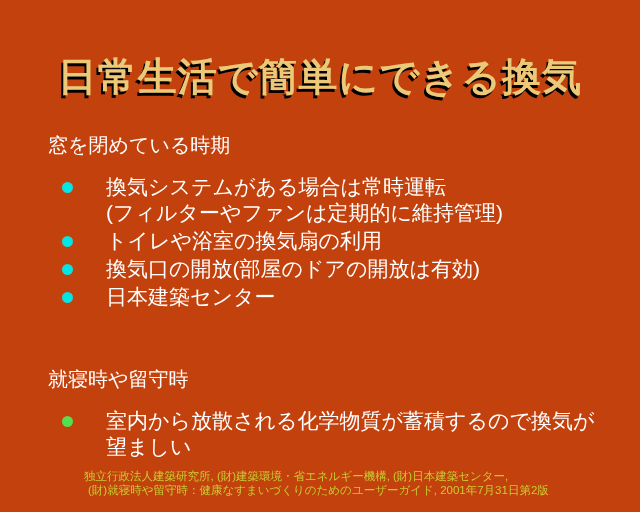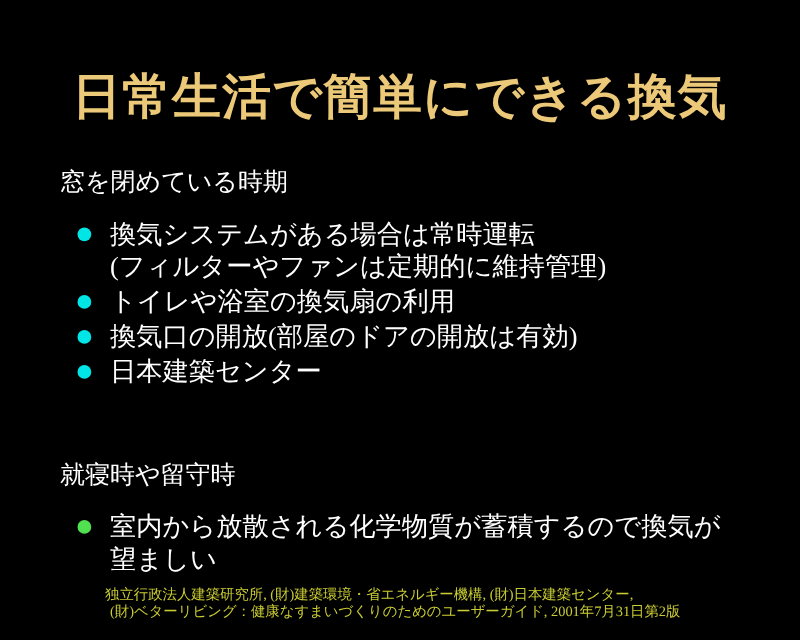--- a/index.html
+++ b/index.html
@@ -34,20 +34,21 @@
   ul.bullet-list {
     list-style: none;
     margin: 15px 0 0 0;
     padding: 0;
   }
   ul.bullet-list li {
     display: flex;
     align-items: flex-start;
     padding-left: 62px;
     margin-bottom: 2px;
+    gap: 18px;
   }
   .dot {
     width: 11px;
     height: 11px;
     border-radius: 50%;
     margin-top: 8px;
     margin-right: 15px;
     flex-shrink: 0;
   }
   .bullet-text {
@@ -63,21 +64,21 @@
     font-size: 11.5px;
     line-height: 14px;
     color: #C9CC33;
     white-space: nowrap;
   }
   .footer .line2 { padding-left: 4px; }
 </style>
 </head>
 <body>
 
-<div class="slide" style="background: #000000; font-family: Liberation Serif, serif;">
+<div class="slide" style="background: #c2410c;">
 
   <div class="slide-title" style="color: rgb(236, 201, 120);">日常生活で簡単にできる換気</div>
 
   <div class="section-heading" style="color: rgb(255, 255, 255);">窓を閉めている時期</div>
 
   <ul class="bullet-list">
     <li>
       <span class="dot" style="background: rgb(0, 230, 230);"></span>
       <span class="bullet-text">換気システムがある場合は常時運転
 (フィルターやファンは定期的に維持管理)</span>
@@ -101,16 +102,16 @@
   <ul class="bullet-list">
     <li>
       <span class="dot" style="background: rgb(80, 224, 80);"></span>
       <span class="bullet-text">室内から放散される化学物質が蓄積するので換気が
 望ましい</span>
     </li>
   </ul>
 
   <div class="footer" style="color: rgb(201, 204, 51);">
     <div class="line1">独立行政法人建築研究所, (財)建築環境・省エネルギー機構, (財)日本建築センター,</div>
-    <div class="line2">(財)ベターリビング：健康なすまいづくりのためのユーザーガイド, 2001年7月31日第2版</div>
+    <div class="line2">(財)就寝時や留守時：健康なすまいづくりのためのユーザーガイド, 2001年7月31日第2版</div>
   </div>
 
 </div>
 
 </body></html>

